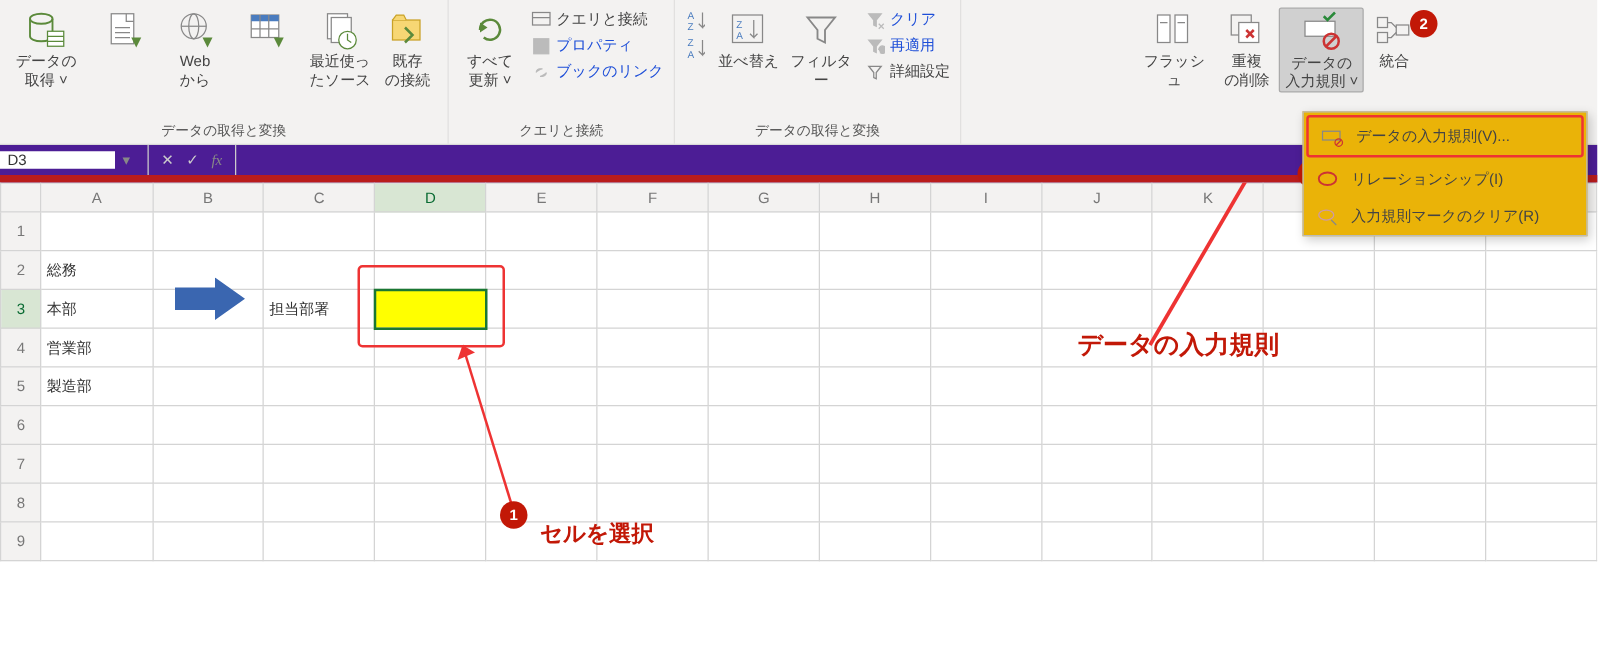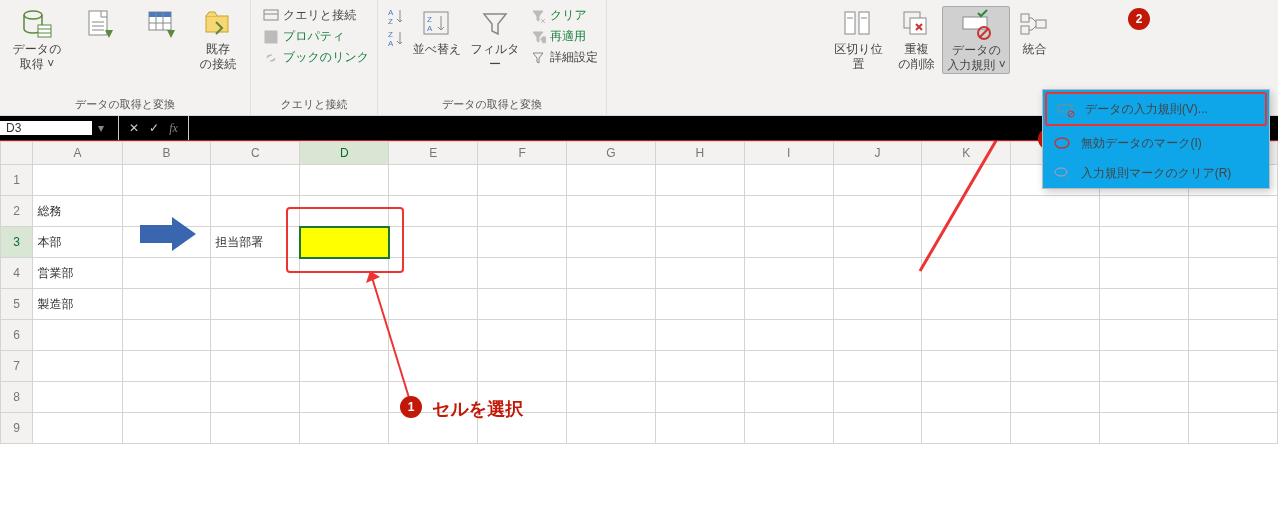--- a/index.html
+++ b/index.html
@@ -7,43 +7,43 @@
 .ribbon-group{display:flex;flex-direction:column;align-items:center;padding:2px 6px 0 6px;border-right:1px solid #e1e0df}
 .ribbon-group.no-border{border-right:none}
 .group-content{display:flex;align-items:flex-start;flex-grow:1;padding-top:4px}
 .group-label{font-size:11px;color:#555;padding:2px 0 3px 0}
 .big-btn{display:flex;flex-direction:column;align-items:center;justify-content:flex-start;width:58px;text-align:center;line-height:1.25;padding:2px 2px 0 2px;cursor:pointer}
 .big-btn .ic{width:32px;height:32px;display:flex;align-items:center;justify-content:center;margin-bottom:2px}
 .big-btn.highlight{background:#d0d0d0;border:1px solid #aaa;border-radius:2px}
 .small-stack{display:flex;flex-direction:column;gap:2px;margin-left:4px}
 .small-btn{display:flex;align-items:center;gap:4px;padding:1px 2px;cursor:pointer}
 .small-btn .sic{width:16px;height:16px;display:flex;align-items:center;justify-content:center}
-.disabled{color:#15803d}
+.disabled{color:#1d4ed8}
 .disabled svg *{stroke:#bbb!important;fill:#bbb!important}
-.formula-bar{display:flex;align-items:flex-start;height:24px;border-bottom:1px solid #b91c1c;background:#000000}
+.formula-bar{display:flex;align-items:flex-start;height:24px;border-bottom:6px solid #b91c1c;background:#4c1d95}
 .name-box{width:118px;border-right:1px solid #ccc;display:flex;align-items:center;height:100%}
 .name-box input{border:none;width:80px;padding:0 6px;font-size:12px;outline:none;color:#333}
 .name-box .dd{width:18px;text-align:center;color:#888;cursor:pointer}
 .fx-controls{display:flex;align-items:center;gap:10px;padding:0 10px;color:#bbb;border-right:1px solid #ccc;height:100%}
 .fx-controls .fx{color:#888;font-style:italic;font-family:Liberation Serif, serif}
 .grid-wrap{position:relative;overflow:hidden}
 table.grid{border-collapse:collapse;table-layout:fixed}
 table.grid th,table.grid td{border:1px solid #d4d4d4;font-size:12px;font-weight:normal}
 th.colh{height:20px;width:88px;background:#f3f2f1;color:#777;text-align:center}
 th.colh.active{background:#d8e6d3;color:#0a6b33}
 th.rowh{width:30px;background:#f3f2f1;color:#777;text-align:center;height:28px}
 th.rowh.active{background:#d8e6d3;color:#0a6b33}
 th.corner{width:30px;height:20px;background:#f3f2f1}
 td.cell{height:28px;padding:0 4px;color:#333}
 td.cell.selected{outline:2px solid #1a7733;outline-offset:-1px;background:#ffff00}
 .outline-red{position:absolute;border:2px solid #e33;border-radius:4px;pointer-events:none}
 .badge{position:absolute;width:22px;height:22px;border-radius:50%;background:#c21807;color:#fff;display:flex;align-items:center;justify-content:center;font-size:12px;font-weight:bold;z-index:20}
 .annot{position:absolute;color:#c21807;font-size:18px;font-weight:bold;z-index:15;pointer-events:none}
 .arrow-blue{position:absolute;z-index:10}
-.dropdown{position:absolute;top:89px;right:8px;width:226px;background:#0ea5e9;border:1px solid #bbb;box-shadow:2px 3px 8px rgba(0,0,0,.2);z-index:30}
+.dropdown{position:absolute;top:89px;right:8px;width:226px;background:#eab308;border:1px solid #bbb;box-shadow:2px 3px 8px rgba(0,0,0,.2);z-index:30}
 .dropdown .item{display:flex;align-items:center;gap:10px;padding:6px 10px;cursor:pointer;font-size:12px}
 .dropdown .item .iic{width:18px;height:18px;display:flex;align-items:center;justify-content:center}
 .dropdown .item.hl{border:2px solid #e33;border-radius:3px;margin:2px}
 svg{display:block}
 </style>
 </head>
 <body>
 
 <div class="ribbon">
 
@@ -67,49 +67,83 @@
           <svg width="32" height="32">
               <rect x="6" y="3" width="18" height="24" fill="#fff" stroke="#888"></rect>
               <path d="M18 3v6h6" fill="none" stroke="#888"></path>
               <line x1="9" y1="14" x2="21" y2="14" stroke="#888"></line>
               <line x1="9" y1="18" x2="21" y2="18" stroke="#888"></line>
               <line x1="9" y1="22" x2="21" y2="22" stroke="#888"></line>
               <polygon points="22,22 30,22 26,30" fill="#5b8a3b"></polygon>
             </svg>
         </div>
       </div>
+      <div class="big-btn" style="width:48px">
+        <div class="ic">
+          <svg width="32" height="32">
+              <circle cx="15" cy="13" r="10" fill="none" stroke="#888"></circle>
+              <ellipse cx="15" cy="13" rx="4" ry="10" fill="none" stroke="#888"></ellipse>
+              <line x1="5" y1="13" x2="25" y2="13" stroke="#888"></line>
+              <polygon points="22,22 30,22 26,30" fill="#5b8a3b"></polygon>
+            </svg>
+        </div>
+        <span style="white-space:pre-line">Web
+から</span>
+      </div>
       <div class="big-btn">
         <div class="ic">
           <svg width="32" height="32">
               <rect x="4" y="4" width="22" height="18" fill="#fff" stroke="#888"></rect>
               <rect x="4" y="4" width="22" height="5" fill="#4a7cbf"></rect>
               <line x1="11" y1="4" x2="11" y2="22" stroke="#888"></line>
               <line x1="18" y1="4" x2="18" y2="22" stroke="#888"></line>
               <line x1="4" y1="15" x2="26" y2="15" stroke="#888"></line>
               <polygon points="22,22 30,22 26,30" fill="#5b8a3b"></polygon>
             </svg>
         </div>
       </div>
+      <div class="big-btn" style="width:52px">
+        <div class="ic">
+          <svg width="32" height="32">
+              <rect x="6" y="3" width="16" height="20" fill="#fff" stroke="#888"></rect>
+              <rect x="9" y="6" width="16" height="20" fill="#fff" stroke="#888"></rect>
+              <circle cx="22" cy="24" r="7" fill="#fff" stroke="#5b8a3b"></circle>
+              <path d="M22 19v5l3 2" stroke="#5b8a3b" fill="none"></path>
+            </svg>
+        </div>
+        <span style="white-space:pre-line">最近使っ
+たソース</span>
+      </div>
       <div class="big-btn" style="width:48px">
         <div class="ic">
           <svg width="32" height="32">
               <rect x="4" y="8" width="22" height="16" fill="#f7d774" stroke="#c9a227"></rect>
               <path d="M4 8l3-4h6l2 4" fill="#f7d774" stroke="#c9a227"></path>
               <path d="M14 26l6-6-6-6" fill="none" stroke="#5b8a3b" stroke-width="2"></path>
             </svg>
         </div>
         <span style="white-space:pre-line">既存
 の接続</span>
       </div>
     </div>
     <div class="group-label">データの取得と変換</div>
   </div>
 
   <div class="ribbon-group">
     <div class="group-content">
+      <div class="big-btn" style="width:50px">
+        <div class="ic">
+          <svg width="32" height="32">
+              <path d="M8 16a8 8 0 1 1 3 6" fill="none" stroke="#5b8a3b" stroke-width="2"></path>
+              <polygon points="8,10 8,18 14,14" fill="#5b8a3b"></polygon>
+            </svg>
+        </div>
+        <span style="white-space:pre-line">すべて
+更新 ˅</span>
+      </div>
       <div class="small-stack">
         <div class="small-btn">
           <span class="sic">
               <svg width="16" height="16">
                 <rect x="1" y="2" width="14" height="10" fill="none" stroke="#888"></rect>
                 <line x1="1" y1="6" x2="15" y2="6" stroke="#888"></line>
               </svg>
             </span>
           <span>クエリと接続</span>
         </div>
@@ -213,21 +247,21 @@
     <div class="group-content">
       <div class="big-btn" style="width:60px">
         <div class="ic">
             <svg width="32" height="32">
               <rect x="3" y="4" width="10" height="22" fill="#fff" stroke="#888"></rect>
               <rect x="17" y="4" width="10" height="22" fill="#fff" stroke="#888"></rect>
               <line x1="5" y1="10" x2="11" y2="10" stroke="#888"></line>
               <line x1="19" y1="10" x2="25" y2="10" stroke="#888"></line>
             </svg>
           </div>
-        <span>区切り位置</span>
+        <span>フラッシュ</span>
       </div>
       <div class="big-btn" style="width:48px">
         <div class="ic">
             <svg width="32" height="32">
               <rect x="4" y="4" width="16" height="16" fill="none" stroke="#888"></rect>
               <rect x="10" y="10" width="16" height="16" fill="#fff" stroke="#888"></rect>
               <line x1="16" y1="16" x2="22" y2="22" stroke="#c33" stroke-width="2"></line>
               <line x1="22" y1="16" x2="16" y2="22" stroke="#c33" stroke-width="2"></line>
             </svg>
           </div>
@@ -271,21 +305,21 @@
           </svg>
         </span>
       <span>データの入力規則(V)...</span>
     </div>
     <div class="item">
       <span class="iic">
           <svg width="18" height="18">
             <ellipse cx="9" cy="9" rx="7" ry="5" fill="none" stroke="#c33" stroke-width="1.5"></ellipse>
           </svg>
         </span>
-      <span>無効データのマーク(I)</span>
+      <span>リレーションシップ(I)</span>
     </div>
     <div class="item">
       <span class="iic">
           <svg width="18" height="18">
             <ellipse cx="8" cy="8" rx="6" ry="4" fill="none" stroke="#c9a"></ellipse>
             <path d="M12 12l4 4" stroke="#888"></path>
           </svg>
         </span>
       <span>入力規則マークのクリア(R)</span>
     </div>
@@ -490,19 +524,20 @@
     <svg width="56" height="34">
         <polygon points="0,8 32,8 32,0 56,17 32,34 32,26 0,26" fill="#3a66b0"></polygon>
       </svg>
   </div>
 
   <svg style="position:absolute;top:110px;left:360px;pointer-events:none" width="80" height="160">
     <line x1="50" y1="150" x2="10" y2="20" stroke="#e33" stroke-width="2"></line>
     <polygon points="10,20 20,26 6,32" fill="#e33"></polygon>
   </svg>
   <div class="badge" style="top:255px;left:400px">1</div>
-  <div class="annot" style="top:256px;left:432px">セルを選択</div>
+  <div class="annot" style="top:269px;left:432px">セルを選択</div>
 
   <svg style="position:absolute;top:-70px;left:880px;pointer-events:none;overflow:visible" width="220" height="240">
     <line x1="40" y1="200" x2="180" y2="-40" stroke="#e33" stroke-width="3"></line>
     <polygon points="180,-40 166,-28 176,-18" fill="#e33"></polygon>
   </svg>
+  <div class="annot" style="top:116px;left:862px;font-size:20px">データの入力規則</div>
 </div>
 
 </body></html>

